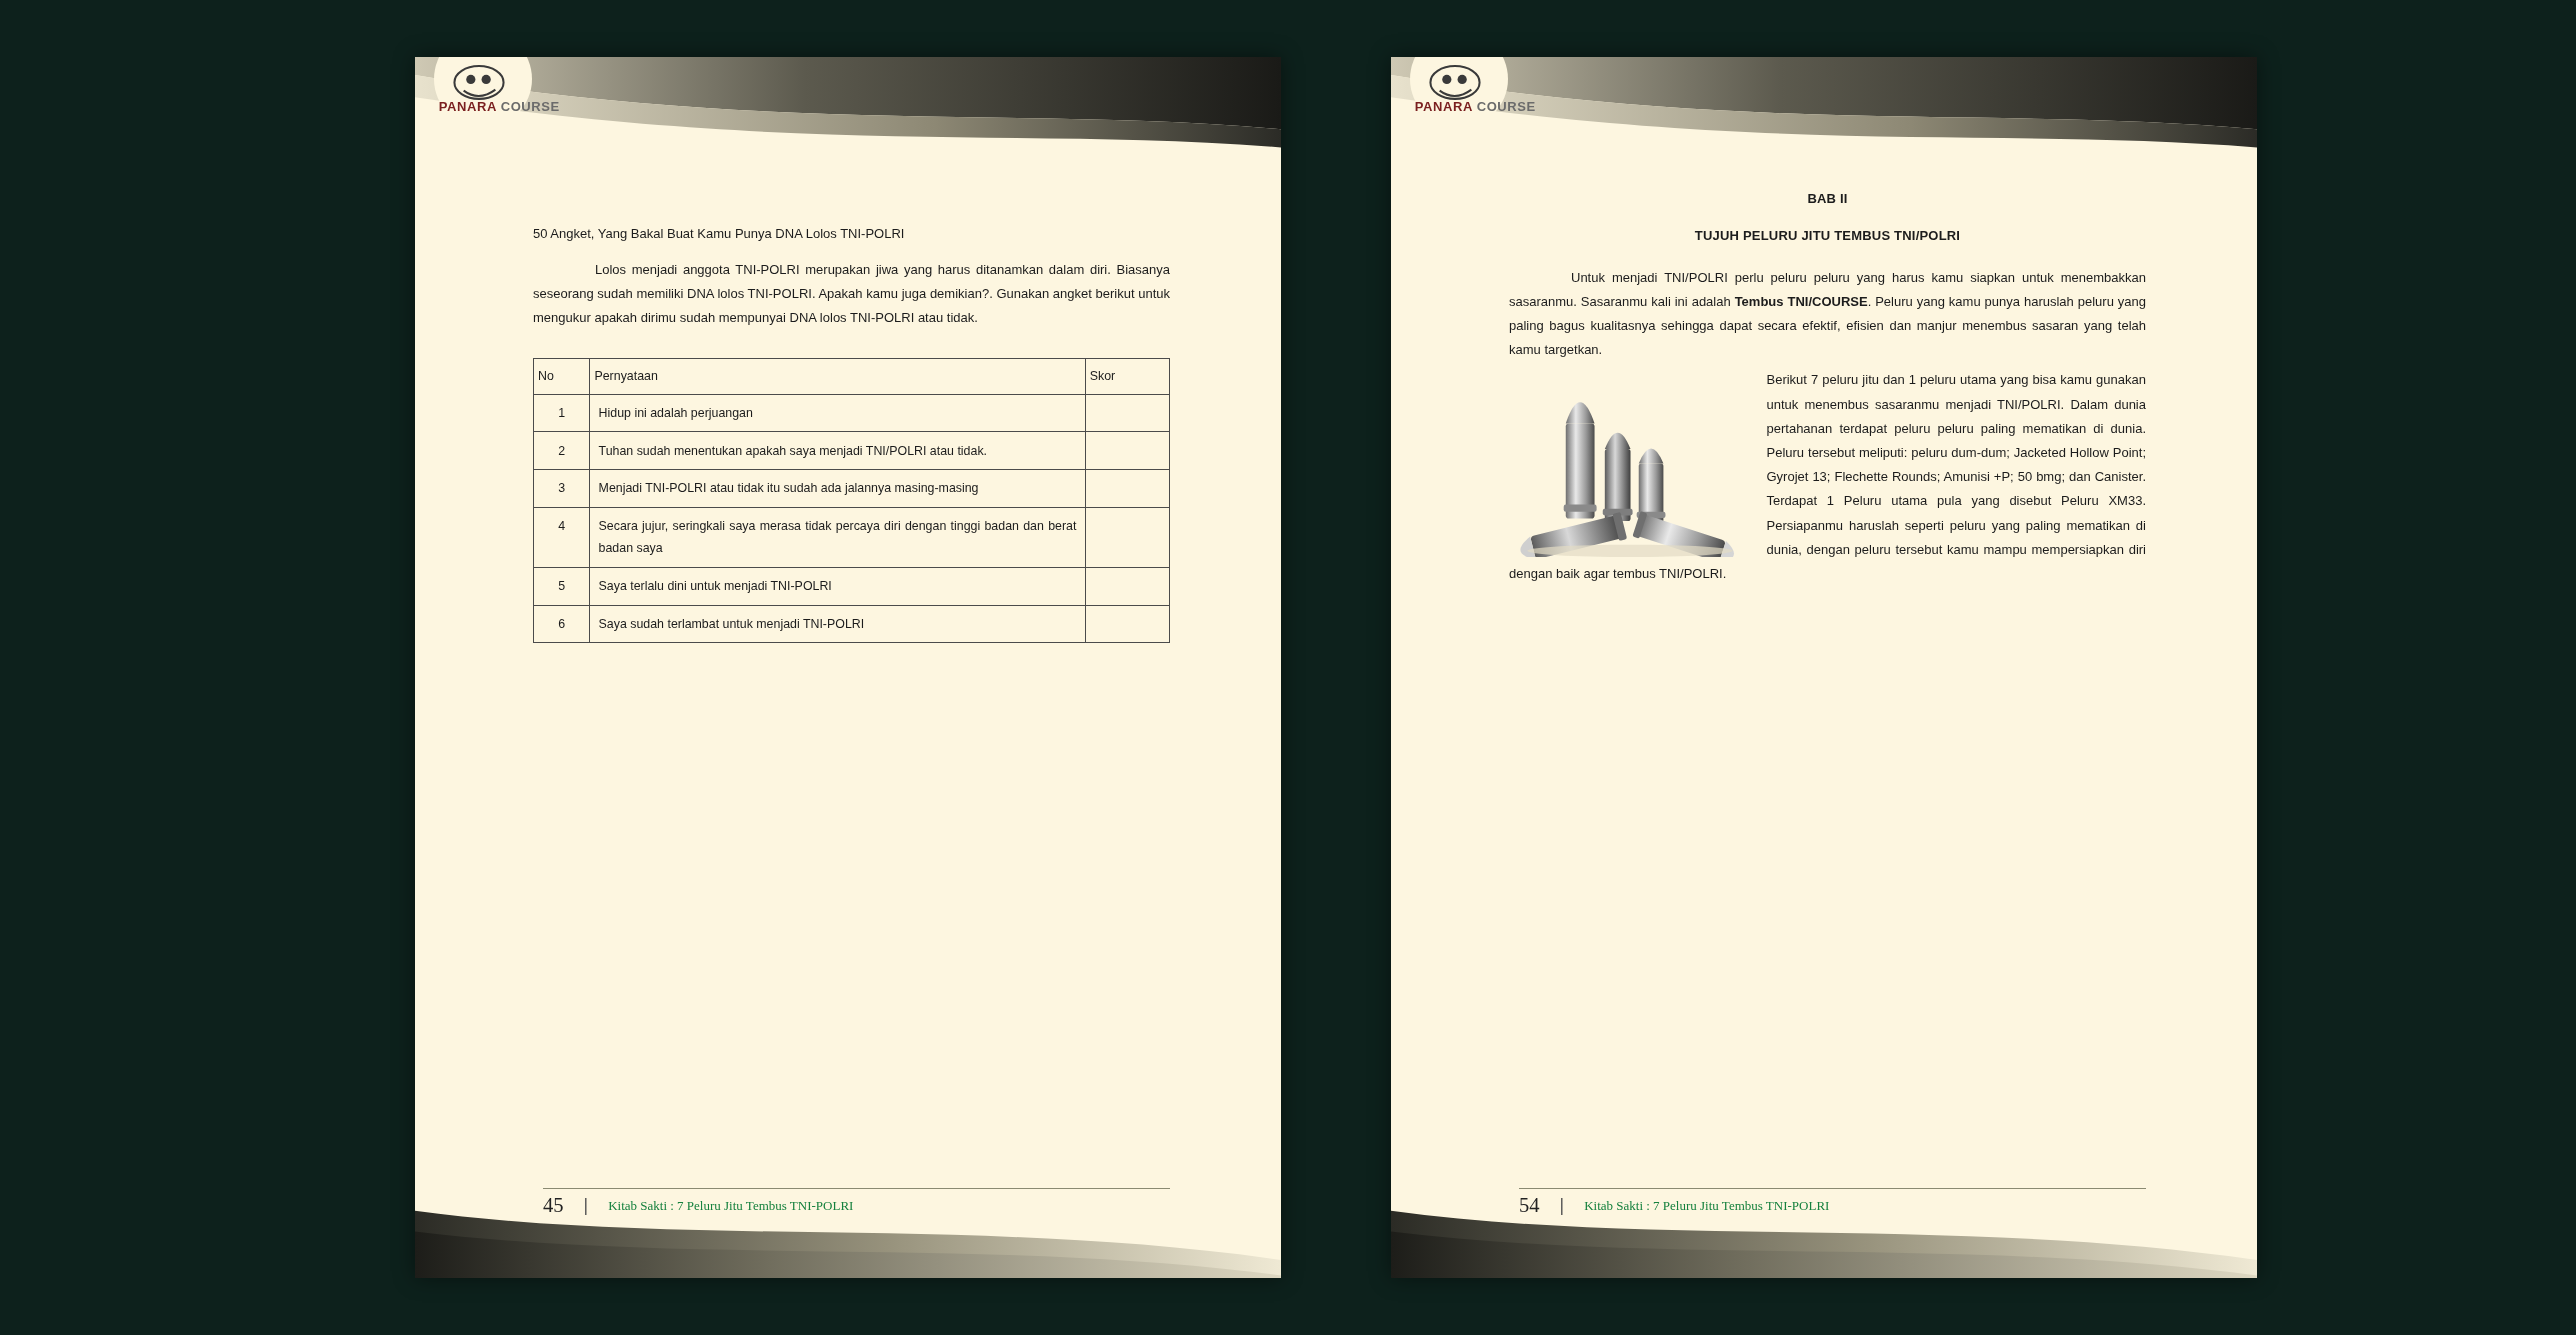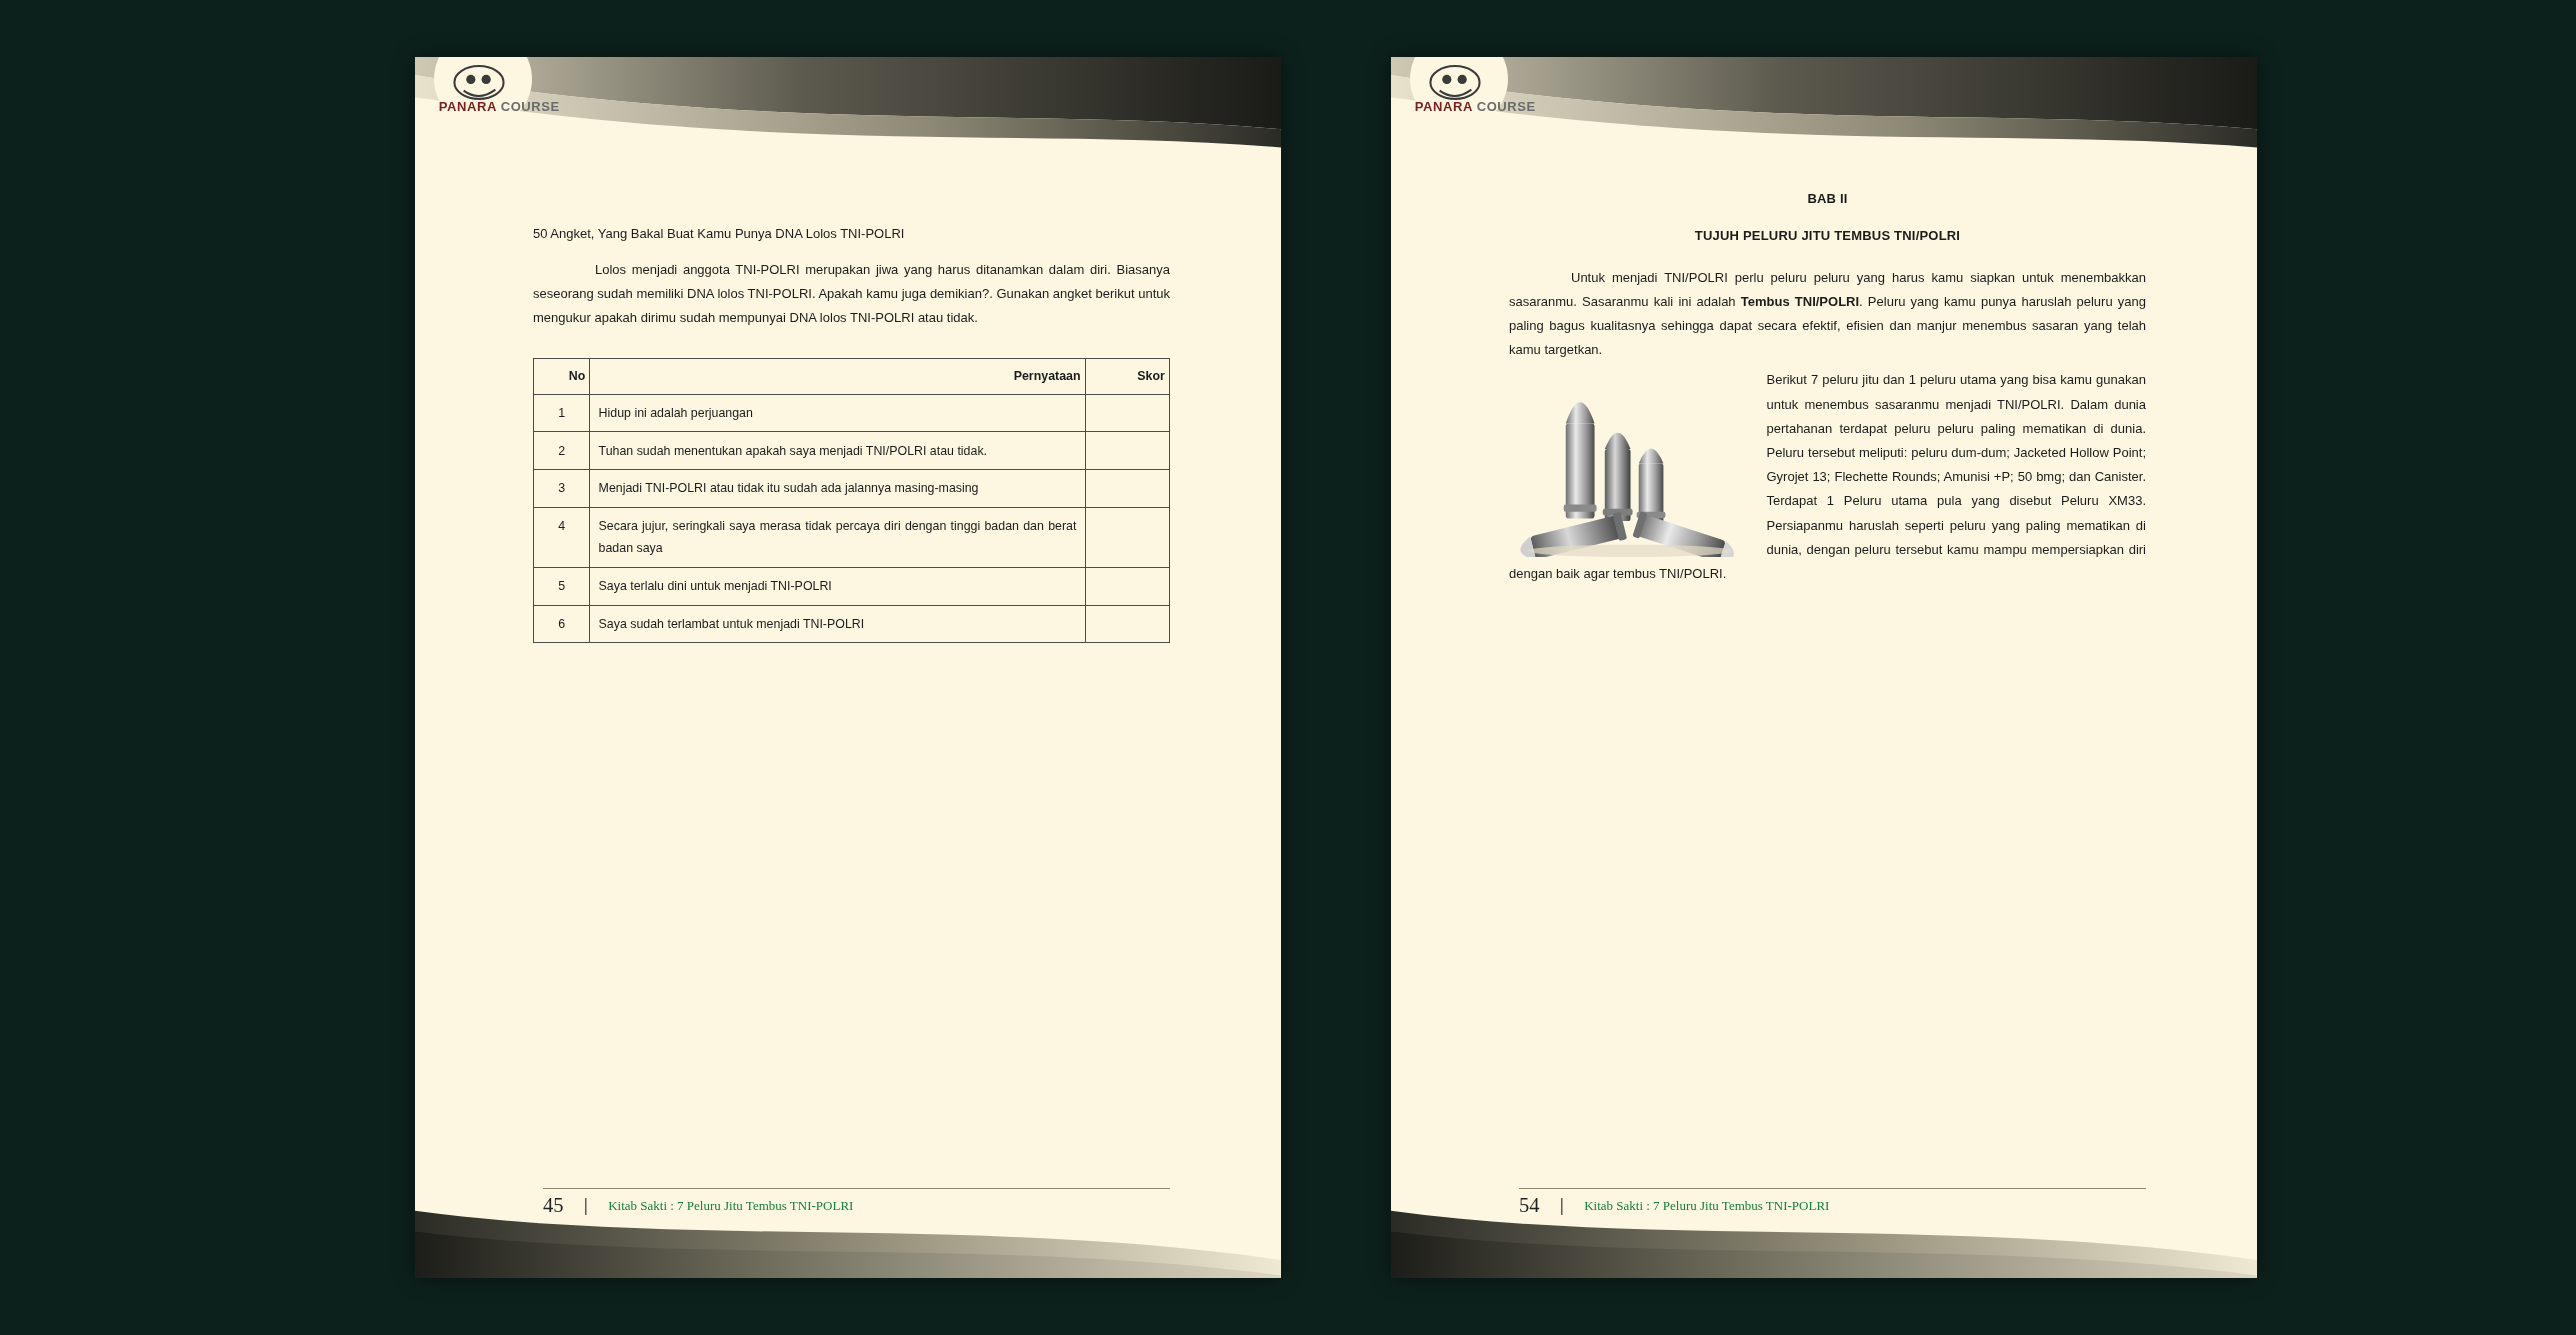--- a/index.html
+++ b/index.html
@@ -120,22 +120,22 @@
     margin-top: 28px;
     font-size: 12.4px;
   }
   table.angket th, table.angket td {
     border: 0.5px solid #4b4b4b;
     padding: 7.2px 8.2px;
     vertical-align: top;
     line-height: 1.8;
   }
   table.angket th {
-    text-align: right;
-    font-weight: bold;
+    text-align: left;
+    font-weight: normal;
     padding: 6.2px 4.1px;
   }
   .col-no   { width: 39px; text-align: center; }
   .col-skor { width: 67px; }
   td.col-no { text-align: center; }
   td.txt { text-align: justify; }
 
   
   .footer {
     position: absolute;
@@ -301,21 +301,21 @@
         <span class="p1">PANARA</span>
         <span class="p2">COURSE</span>
       </div>
     </div>
 
     <div class="content" style="top:134px;">
       <div class="title-line" style="margin-bottom:21.6px;">BAB II</div>
       <div class="title-line" style="margin-bottom:23px;">TUJUH PELURU JITU TEMBUS TNI/POLRI</div>
 
       <p class="just indent">
-        <span>Untuk menjadi TNI/POLRI perlu peluru peluru yang harus kamu siapkan untuk menembakkan sasaranmu. Sasaranmu kali ini adalah </span><b>Tembus TNI/POLRI</b><span>. Peluru yang kamu punya haruslah peluru yang paling bagus kualitasnya sehingga dapat secara efektif, efisien dan manjur menembus sasaran yang telah kamu targetkan.</span>
+        <span>Untuk menjadi TNI/POLRI perlu peluru peluru yang harus kamu siapkan untuk menembakkan sasaranmu. Sasaranmu kali ini adalah </span><b>Tembus TNI/COURSE</b><span>. Peluru yang kamu punya haruslah peluru yang paling bagus kualitasnya sehingga dapat secara efektif, efisien dan manjur menembus sasaran yang telah kamu targetkan.</span>
       </p>
 
       <div class="bullets">
         <svg viewBox="0 0 470 360" width="242" height="185">
           <defs>
             <linearGradient id="br" x1="0" y1="0" x2="1" y2="0">
               <stop offset="0%" stop-color="#6e6e6e"></stop>
               <stop offset="35%" stop-color="#e9e9e9"></stop>
               <stop offset="70%" stop-color="#9a9a9a"></stop>
               <stop offset="100%" stop-color="#4a4a4a"></stop>

